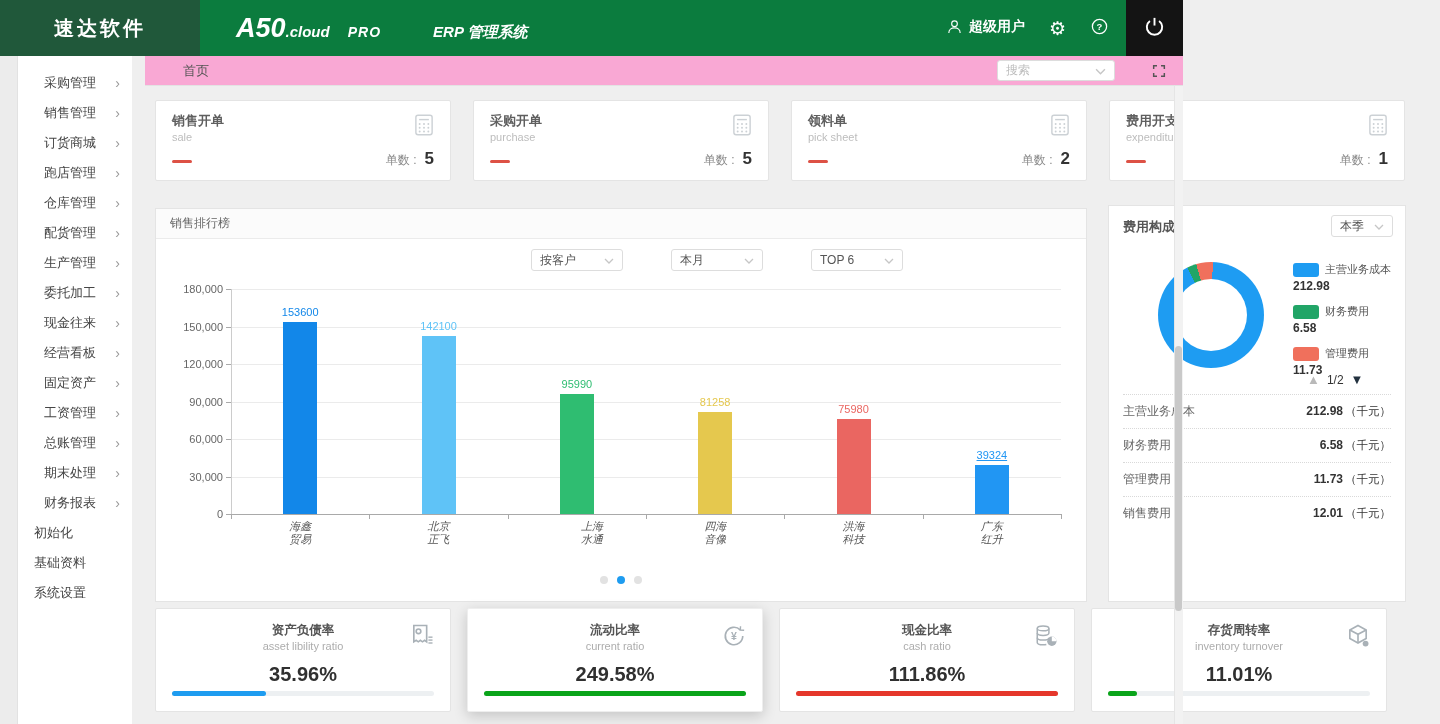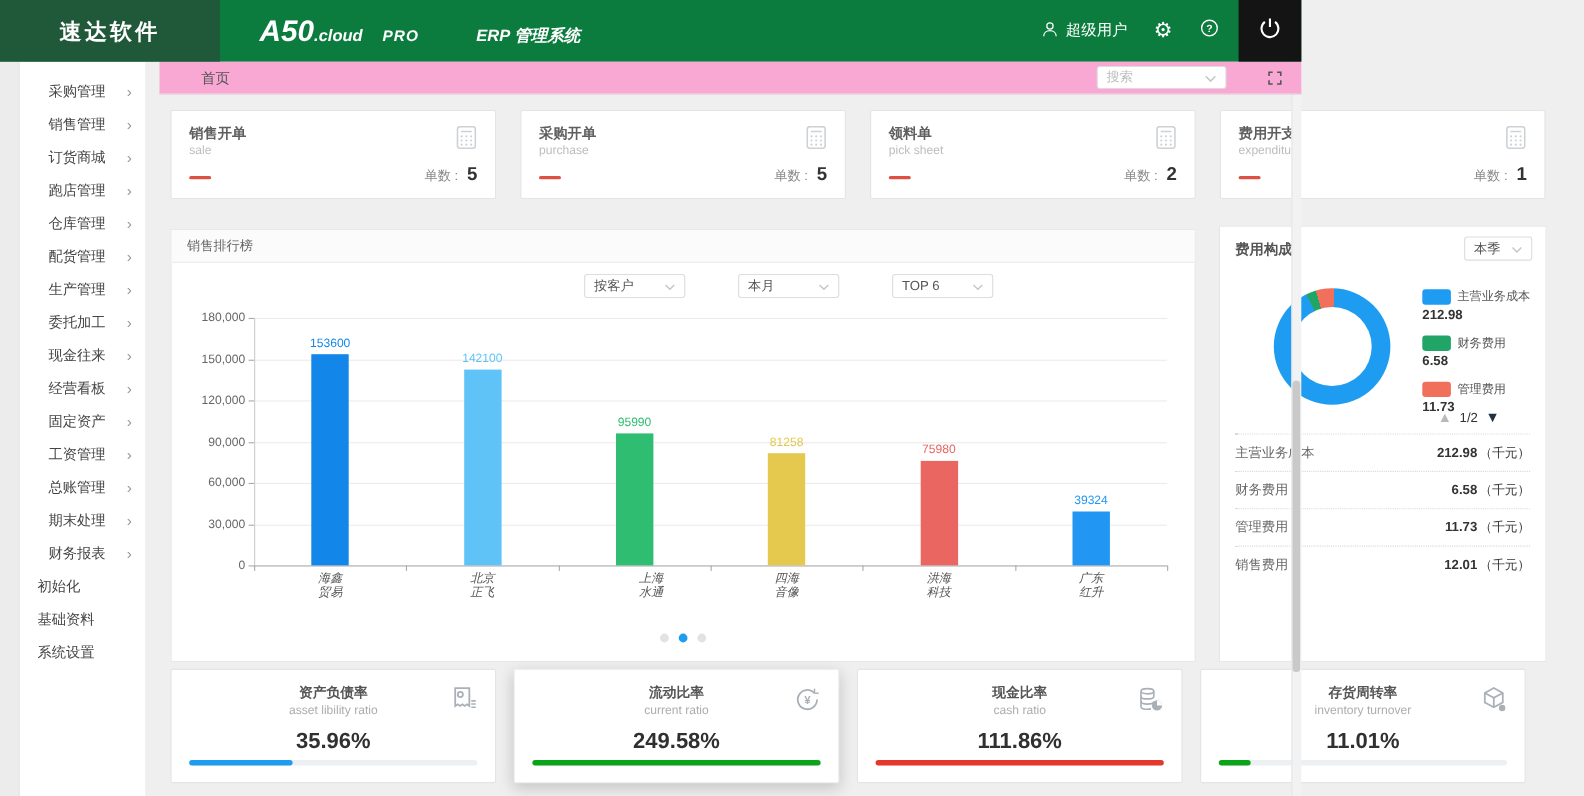--- a/index.html
+++ b/index.html
@@ -9,21 +9,21 @@
 
   
   .hdr { position:absolute; left:0; top:0; right:0; height:56px; background:#0b7c3e; display:flex; align-items:center; z-index:5; }
   .logo { width:200px; height:56px; background:#20583a; color:#fff; font-size:20px; font-weight:bold; letter-spacing:3px; display:flex; align-items:center; justify-content:center; }
   .product { display:flex; align-items:baseline; color:#fff; margin-left:36px; font-style:italic; font-weight:bold; }
   .p-a50 { font-size:27px; }
   .p-cloud { font-size:15px; }
   .p-pro { font-size:14px; margin-left:18px; letter-spacing:1px; }
   .p-erp { font-size:15px; margin-left:52px; }
   .hdr-right { position:absolute; right:74px; top:0; height:56px; display:flex; align-items:center; gap:24px; color:#fff; }
-  .usr { display:flex; align-items:center; gap:6px; font-size:14px; cursor:pointer; }
+  .usr { display:flex; align-items:flex-start; gap:6px; font-size:14px; cursor:pointer;font-weight:bold; }
   .gear { font-size:19px; line-height:1; cursor:pointer; }
   .power { position:absolute; right:0; top:0; width:57px; height:56px; background:#141414; display:flex; align-items:center; justify-content:center; cursor:pointer; }
 
   
   .side-track { position:absolute; left:0; top:56px; width:18px; bottom:0; background:#ececec; border-right:1px solid #e2e2e2; }
   .sidebar { position:absolute; left:18px; top:56px; width:114px; bottom:0; background:#fff; padding-top:12px; }
   .side-item { height:30px; display:flex; align-items:center; justify-content:space-between; padding:0 12px 0 26px; font-size:13px; color:#454545; cursor:pointer; }
   .side-item .chev { color:#9a9a9a; font-size:14px; line-height:1; }
   .side-item.no-arrow { padding-left:16px; }
 
@@ -402,21 +402,21 @@
           <div>四海</div>
           <div>音像</div>
         </div>
         <div class="bar" style="left: 605.5px; height: 94.975px; background: rgb(234, 102, 97);"></div>
         <div class="bval" style="left: 577.5px; top: 114.025px; color: rgb(234, 102, 97);">75980</div>
         <div class="xlab" style="left: 577.5px;">
           <div>洪海</div>
           <div>科技</div>
         </div>
         <div class="bar" style="left: 743.833px; height: 49.155px; background: rgb(33, 150, 243);"></div>
-        <div class="bval" style="left: 715.833px; top: 159.845px; color: rgb(33, 150, 243);">39324</div>
+        <div class="bval" style="left: 715.833px; top: 159.845px; color: rgb(33, 150, 243); text-decoration: underline;">39324</div>
         <div class="xlab" style="left: 715.833px;">
           <div>广东</div>
           <div>红升</div>
         </div>
       </div>
     <div class="dots" id="dots">
         <div class="dot"></div>
         <div class="dot active"></div>
         <div class="dot"></div>
       </div>

